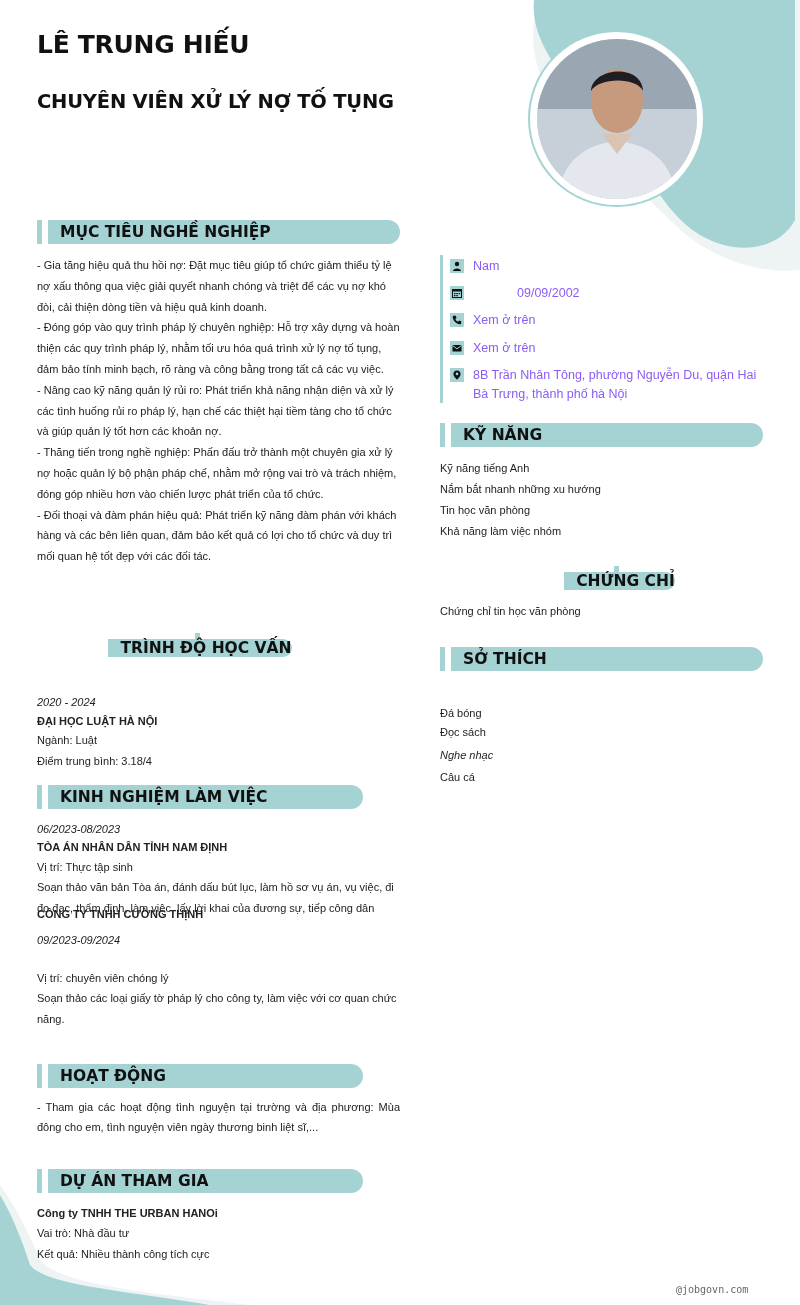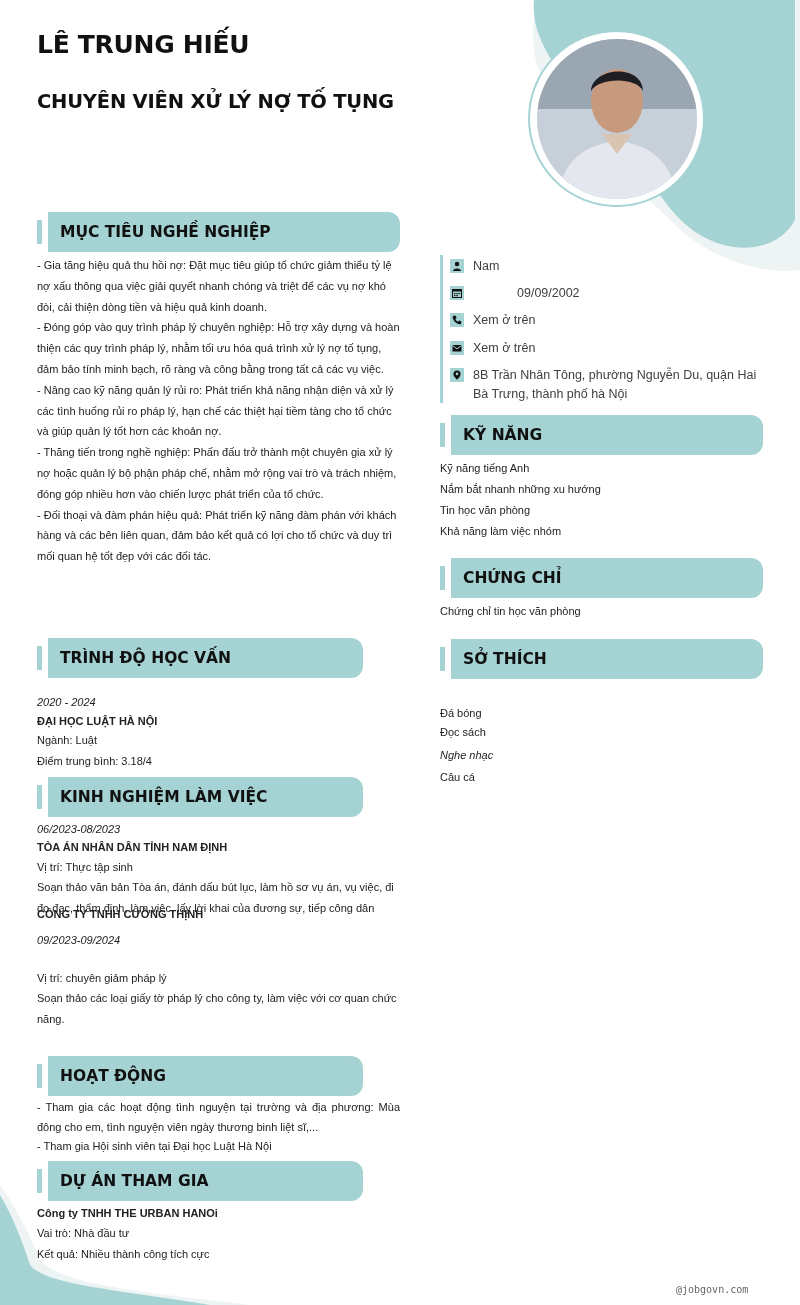--- a/index.html
+++ b/index.html
@@ -26,37 +26,37 @@
   }
   .avatar {
     width: 160px; height: 160px; border-radius: 50%; overflow: hidden; position: relative;
     background: linear-gradient(180deg, #b7c2cc 0%, #d8dde3 45%, #eef0f3 100%);
   }
   .sec-head {
     position: absolute; height: 24px; display: flex; align-items: center;
   }
   .sec-head .bar { width: 5px; height: 24px; background: #a5d3d4; margin-right: 6px; }
   .sec-head .pill {
-    height: 40px; background: #a5d3d4; border-radius: 0 12px 12px 0;
+    height: 24px; background: #a5d3d4; border-radius: 0 12px 12px 0;
     display: flex; align-items: center; padding-left: 12px; flex: 1;
     font-family: "DejaVu Sans", sans-serif; font-weight: bold; font-size: 15.5px; color: #111;
   }
   .para { position: absolute; font-size: 11px; line-height: 20.8px; color: #222; }
   .para p { margin: 0; }
   .line { position: absolute; font-size: 11px; color: #222; white-space: nowrap; }
   .italic { font-style: italic; }
   .bold { font-weight: bold; }
   .info-block { position: absolute; left: 440px; top: 255px; width: 340px; }
   .info-bar { position: absolute; left: 0; top: 0; width: 3px; height: 148px; background: #a5d3d4; }
   .info-row { position: absolute; left: 10px; display: flex; align-items: flex-start; }
   .info-icon {
     width: 14px; height: 14px; background: #a5d3d4; margin-right: 9px; margin-top: 2px;
     display: flex; align-items: center; justify-content: center; flex-shrink: 0;
   }
-  .info-text { font-size: 12.5px; line-height: 19px; color: #404040; width: 300px; }
+  .info-text { font-size: 12.5px; line-height: 19px; color: #8b5cf6; width: 300px; }
   .watermark {
     position: absolute; left: 676px; top: 1284px; font-family: "DejaVu Sans Mono", monospace;
     font-size: 10px; color: #666;
   }
 </style>
 </head>
 <body>
 
 <svg class="bg-shape" style="left:500px;top:0;" width="300" height="285" viewBox="0 0 300 285">
   <path d="M40 0 C28 30 30 70 60 110 C90 150 130 180 170 220 C200 252 250 275 300 270 L300 0 Z" fill="#eef4f4"></path>
@@ -88,50 +88,49 @@
   <div class="pill">MỤC TIÊU NGHỀ NGHIỆP</div>
 </div>
 <div class="para" style="left:37px;top:255px;width:363px;">
   <p>- Gia tăng hiệu quả thu hồi nợ: Đặt mục tiêu giúp tổ chức giảm thiểu tỷ lệ nợ xấu thông qua việc giải quyết nhanh chóng và triệt để các vụ nợ khó đòi, cải thiện dòng tiền và hiệu quả kinh doanh.</p>
   <p>- Đóng góp vào quy trình pháp lý chuyên nghiệp: Hỗ trợ xây dựng và hoàn thiện các quy trình pháp lý, nhằm tối ưu hóa quá trình xử lý nợ tố tụng, đảm bảo tính minh bạch, rõ ràng và công bằng trong tất cả các vụ việc.</p>
   <p>- Nâng cao kỹ năng quản lý rủi ro: Phát triển khả năng nhận diện và xử lý các tình huống rủi ro pháp lý, hạn chế các thiệt hại tiềm tàng cho tổ chức và giúp quản lý tốt hơn các khoản nợ.</p>
   <p>- Thăng tiến trong nghề nghiệp: Phấn đấu trở thành một chuyên gia xử lý nợ hoặc quản lý bộ phận pháp chế, nhằm mở rộng vai trò và trách nhiệm, đóng góp nhiều hơn vào chiến lược phát triển của tổ chức.</p>
   <p>- Đối thoại và đàm phán hiệu quả: Phát triển kỹ năng đàm phán với khách hàng và các bên liên quan, đảm bảo kết quả có lợi cho tổ chức và duy trì mối quan hệ tốt đẹp với các đối tác.</p>
 </div>
 
-<div class="sec-head" style="left:37px;top:646px;width:326px;">
+<div class="sec-head" style="left:37px;top:633px;width:326px;flex-direction:column;">
   <div class="bar"></div>
   <div class="pill">TRÌNH ĐỘ HỌC VẤN</div>
 </div>
 <div class="line italic" style="left:37px;top:696px;">2020 - 2024</div>
 <div class="line bold" style="left:37px;top:715px;">ĐẠI HỌC LUẬT HÀ NỘI</div>
 <div class="line" style="left:37px;top:734px;">Ngành: Luật</div>
 <div class="line" style="left:37px;top:755px;">Điểm trung bình: 3.18/4</div>
 
 <div class="sec-head" style="left:37px;top:785px;width:326px;">
   <div class="bar"></div>
   <div class="pill">KINH NGHIỆM LÀM VIỆC</div>
 </div>
 <div class="line italic" style="left:37px;top:823px;">06/2023-08/2023</div>
 <div class="line bold" style="left:37px;top:841px;">TÒA ÁN NHÂN DÂN TỈNH NAM ĐỊNH</div>
 <div class="line" style="left:37px;top:861px;">Vị trí: Thực tập sinh</div>
 <div class="para" style="left:37px;top:877px;width:363px;">Soạn thảo văn bản Tòa án, đánh dấu bút lục, làm hồ sơ vụ án, vụ việc, đi đo đạc, thẩm định, làm việc, lấy lời khai của đương sự, tiếp công dân</div>
 
 <div class="line italic" style="left:37px;top:934px;">09/2023-09/2024</div>
 <div class="line bold" style="left:37px;top:908px;">CÔNG TY TNHH CƯỜNG THỊNH</div>
-<div class="line" style="left:37px;top:972px;">Vị trí: chuyên giảm pháp lý</div>
+<div class="line" style="left:37px;top:972px;">Vị trí: chuyên viên chóng lý</div>
 <div class="para" style="left:37px;top:988px;width:363px;">Soạn thảo các loại giấy tờ pháp lý cho công ty, làm việc với cơ quan chức năng.</div>
 
 <div class="sec-head" style="left:37px;top:1064px;width:326px;">
   <div class="bar"></div>
   <div class="pill">HOẠT ĐỘNG</div>
 </div>
 <div class="para" style="left:37px;top:1098px;width:363px;line-height:19.5px;text-align:justify;">
   <p>- Tham gia các hoạt động tình nguyện tại trường và địa phương: Mùa đông cho em, tình nguyện viên ngày thương binh liệt sĩ,...</p>
-  <p>- Tham gia Hội sinh viên tại Đại học Luật Hà Nội</p>
 </div>
 
 <div class="sec-head" style="left:37px;top:1169px;width:326px;">
   <div class="bar"></div>
   <div class="pill">DỰ ÁN THAM GIA</div>
 </div>
 <div class="line bold" style="left:37px;top:1207px;">Công ty TNHH THE URBAN HANOi</div>
 <div class="line" style="left:37px;top:1227px;">Vai trò: Nhà đầu tư</div>
 <div class="line" style="left:37px;top:1248px;">Kết quả: Nhiều thành công tích cực</div>
 
@@ -190,21 +189,21 @@
 
 <div class="sec-head" style="left:440px;top:423px;width:323px;">
   <div class="bar"></div>
   <div class="pill">KỸ NĂNG</div>
 </div>
 <div class="line" style="left:440px;top:462px;">Kỹ năng tiếng Anh</div>
 <div class="line" style="left:440px;top:483px;">Nắm bắt nhanh những xu hướng</div>
 <div class="line" style="left:440px;top:504px;">Tin học văn phòng</div>
 <div class="line" style="left:440px;top:525px;">Khả năng làm việc nhóm</div>
 
-<div class="sec-head" style="left:440px;top:566px;width:323px;">
+<div class="sec-head" style="left:458px;top:566px;width:323px;flex-direction:column;">
   <div class="bar"></div>
   <div class="pill">CHỨNG CHỈ</div>
 </div>
 <div class="line" style="left:440px;top:605px;">Chứng chỉ tin học văn phòng</div>
 
 <div class="sec-head" style="left:440px;top:647px;width:323px;">
   <div class="bar"></div>
   <div class="pill">SỞ THÍCH</div>
 </div>
 <div class="line" style="left:440px;top:686px;margin-top:40px;">Đọc sách</div>

